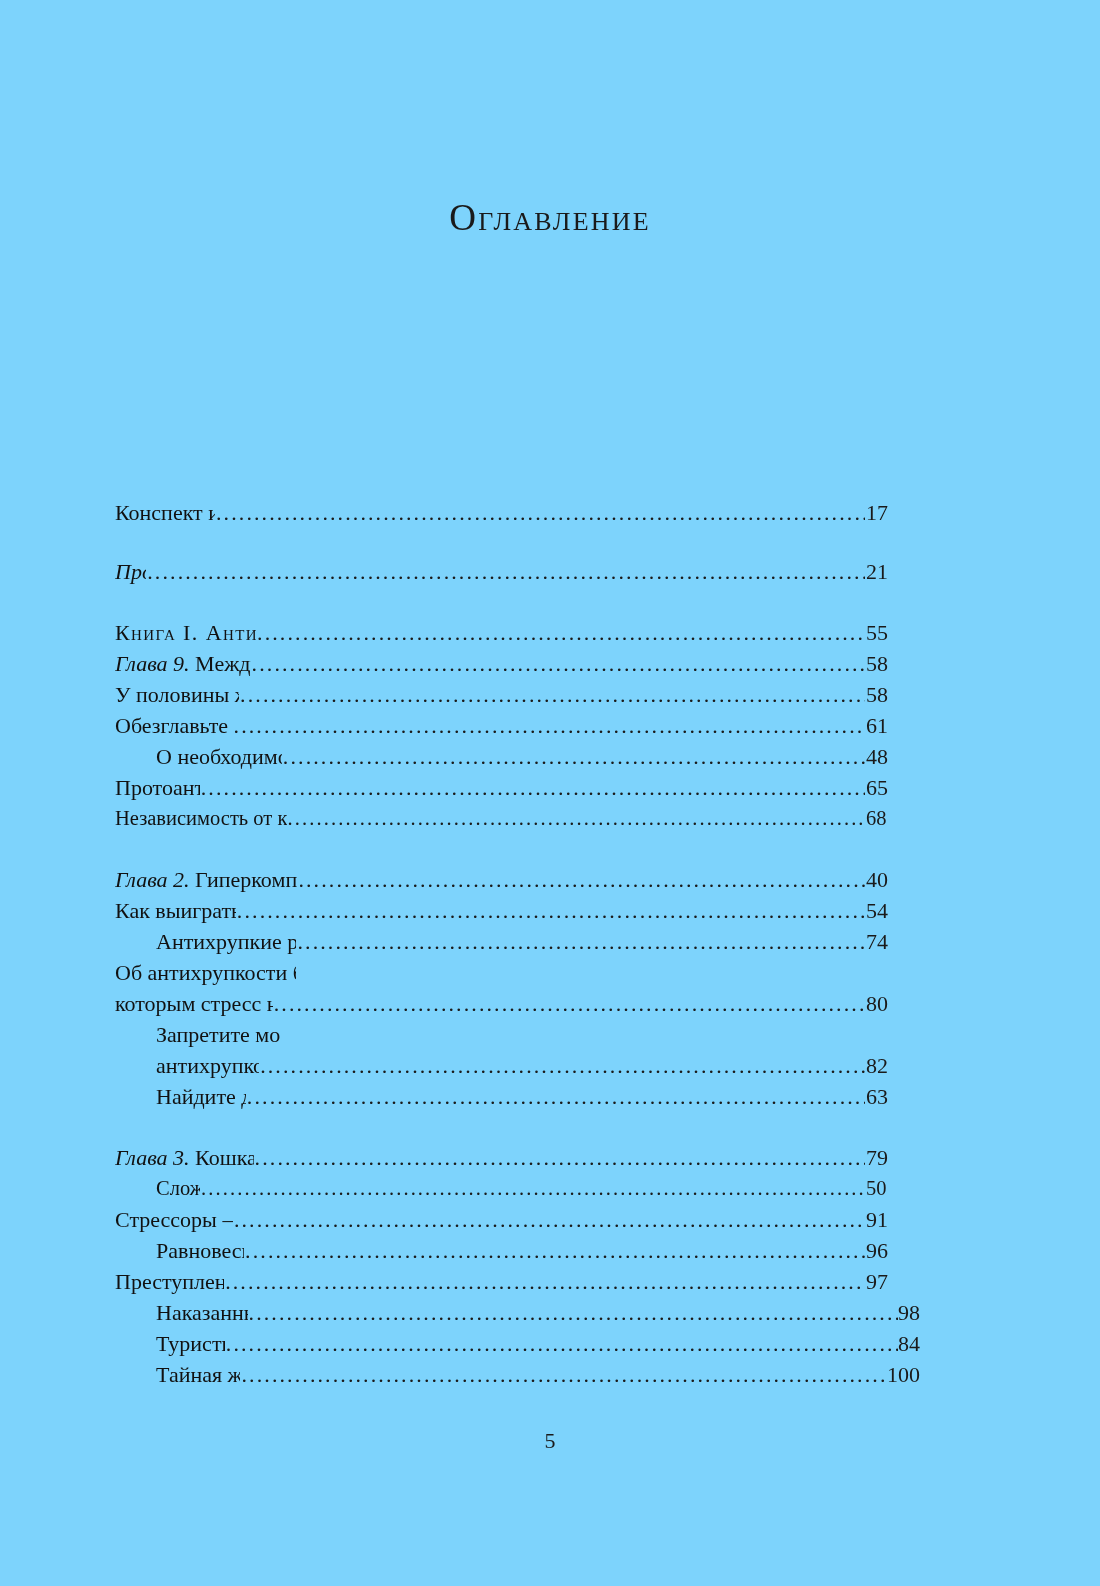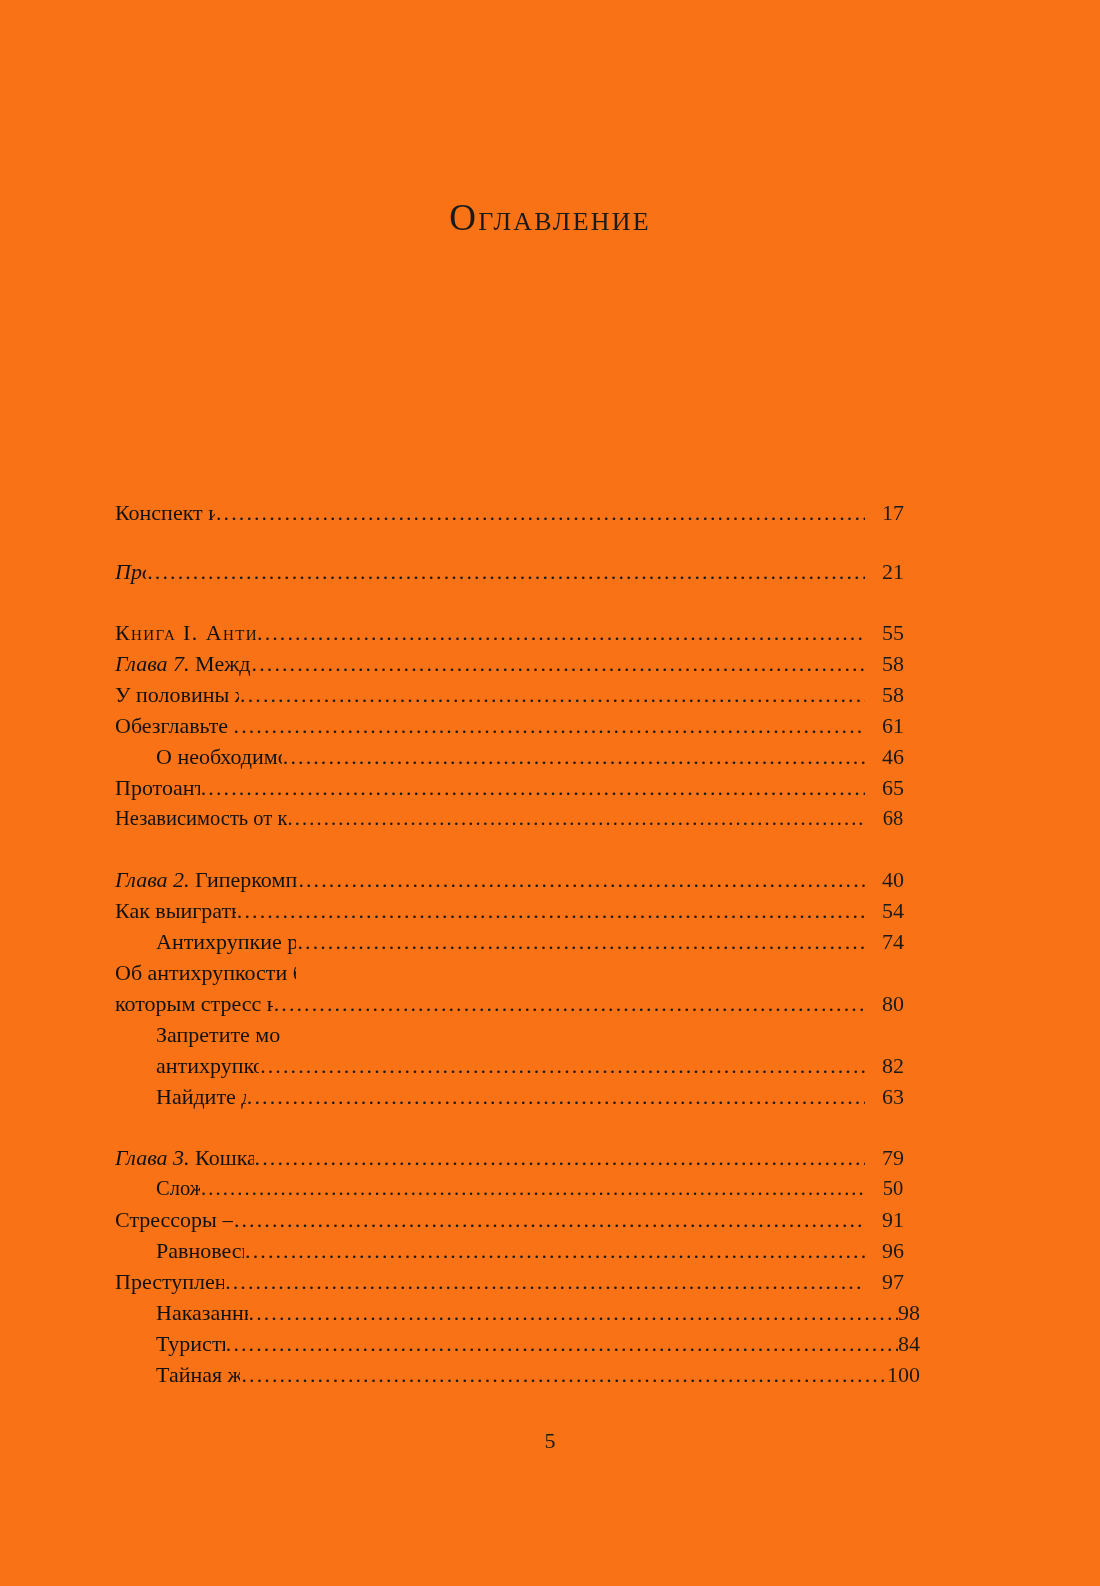--- a/index.html
+++ b/index.html
@@ -5,21 +5,21 @@
 <style>
   html, body {
     margin: 0;
     padding: 0;
     background: #ffffff;
   }
   .page {
     position: relative;
     width: 1100px;
     height: 1586px;
-    background: #f97316;
+    background: #7dd3fc;
     margin: 0 auto;
     overflow: hidden;
     font-family: "Liberation Serif", "DejaVu Serif", serif;
     color: #111111;
     box-sizing: border-box;
   }
 
   
   .toc-title {
     position: absolute;
@@ -81,21 +81,21 @@
     font-size: 22px;
     line-height: 1em;
     color: #1a1a1a;
     white-space: nowrap;
     overflow: hidden;
   }
 
   .entry .pageno {
     flex: 0 0 auto;
     width: 54px;
-    text-align: center;
+    text-align: left;
     font-size: 22px;
     color: #1a1a1a;
   }
 
   
   .entry.tight .pageno {
     width: auto;
     min-width: 0;
   }
   .entry.tight .leader { margin-right: 0; }
@@ -154,38 +154,38 @@
         </div>
       </div>
       <div class="gap-lg"></div>
       <div class="toc-group">
         <div class="entry lvl-1">
           <span class="label"><span class="small-caps">Книга I. Антихрупкость : введение</span></span>
           <span class="leader"></span>
           <span class="pageno">55</span>
         </div>
         <div class="entry lvl-1">
-          <span class="label"><span class="ital">Глава 7.</span><span> Между Дамоклом и Гидрой</span></span>
+          <span class="label"><span class="ital">Глава 9.</span><span> Между Дамоклом и Гидрой</span></span>
           <span class="leader"></span>
           <span class="pageno">58</span>
         </div>
         <div class="entry lvl-1">
           <span class="label"><span>У половины жизни нет названия</span></span>
           <span class="leader"></span>
           <span class="pageno">58</span>
         </div>
         <div class="entry lvl-1">
           <span class="label"><span>Обезглавьте меня, пожалуйста</span></span>
           <span class="leader"></span>
           <span class="pageno">61</span>
         </div>
         <div class="entry lvl-2">
           <span class="label"><span>О необходимости присвоения имен</span></span>
           <span class="leader"></span>
-          <span class="pageno">46</span>
+          <span class="pageno">48</span>
         </div>
         <div class="entry lvl-1">
           <span class="label"><span>Протоантихрупкость</span></span>
           <span class="leader"></span>
           <span class="pageno">65</span>
         </div>
         <div class="entry lvl-1 sm">
           <span class="label"><span>Независимость от контекста зависит от контекста</span></span>
           <span class="leader"></span>
           <span class="pageno">68</span>

